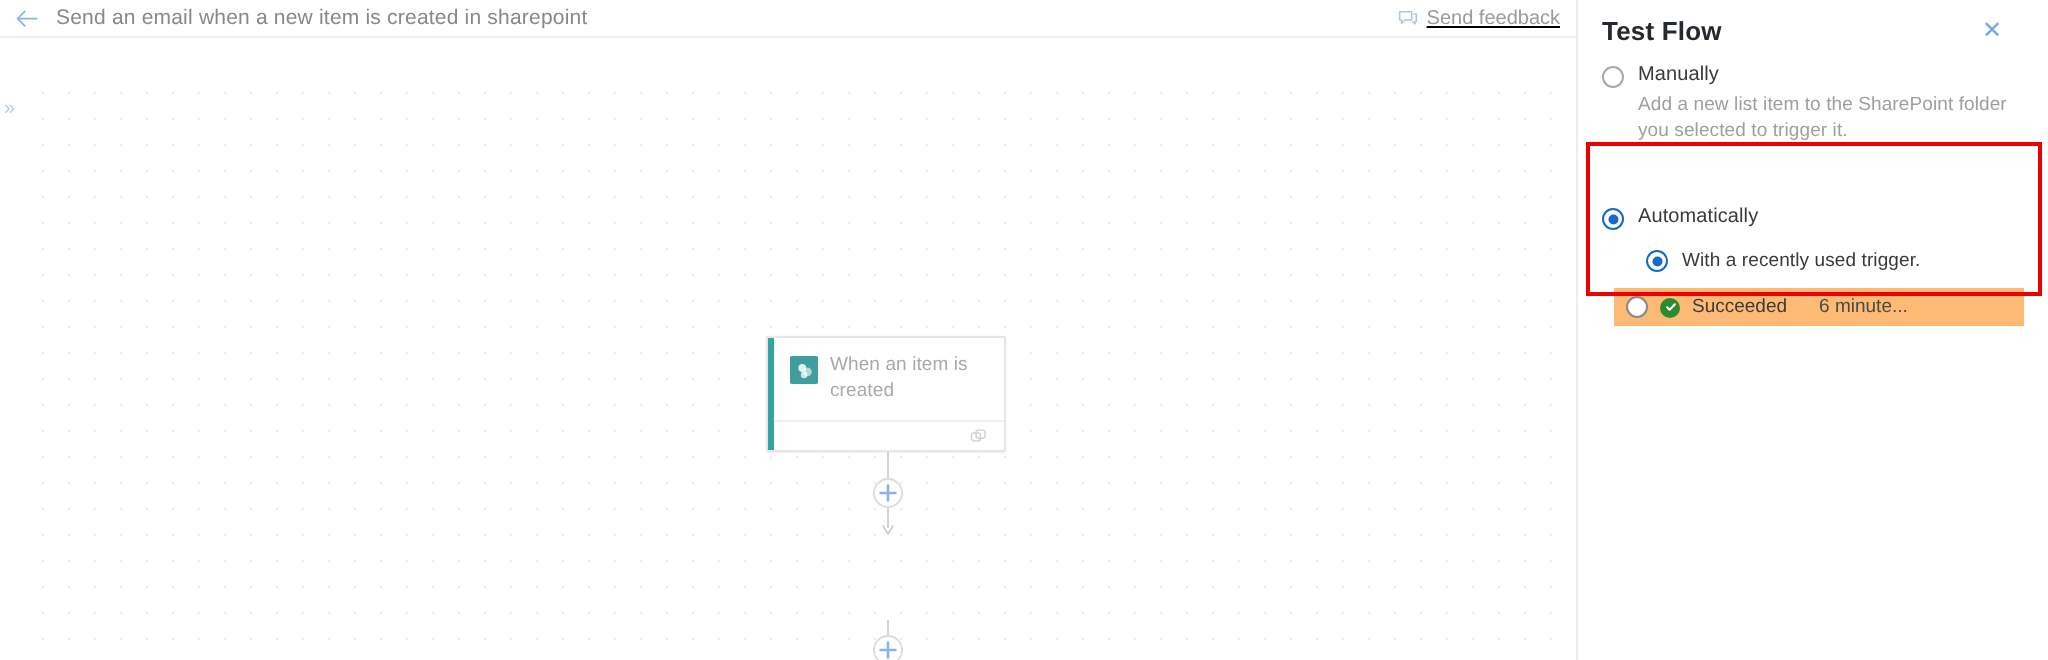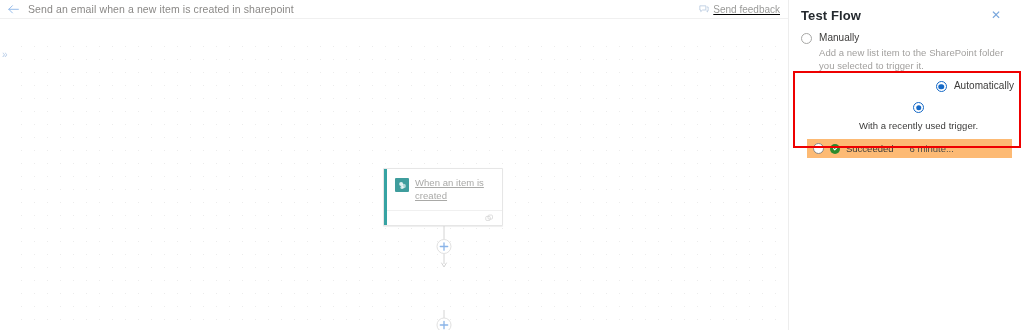--- a/index.html
+++ b/index.html
@@ -109,21 +109,20 @@
     margin-top: 1px;
     position: relative;
     display: flex; align-items: center; justify-content: center;
   }
   .node-icon svg { display: block; }
   .node-title {
     font-size: 9.5px;
     color: #a9a9a7;
     line-height: 12.5px;
     letter-spacing: .05px;
-    text-decoration: underline;
   }
   .node-foot {
     border-top: 1px solid #f0f0f0;
     height: 15px;
     display: flex; align-items: center; justify-content: flex-end;
     padding-right: 8px;
   }
   .copy-icon { color: #d2d2d2; display: flex; align-items: center; }
 
   #node-trigger { left: 383px; top: 168px; }
@@ -214,21 +213,20 @@
     left: 4px; top: 71px;
     width: 228px; height: 77px;
     border: 2px solid #ee0000;
     pointer-events: none;
   }
 
   .sub-radio-row {
     display: flex; align-items: center;
     gap: 7px;
     padding: 9px 0 0 22px;
-    flex-direction: column;
   }
   .sub-radio-label { font-size: 9.5px; color: #3b3a39; letter-spacing: .05px; }
 
   .run-row {
     display: flex; align-items: center;
     gap: 6px;
     background: #fdba74;
     margin: 8px 2px 0 6px;
     height: 19px;
     padding-left: 6px;
@@ -333,21 +331,21 @@
     </div>
 
     <div class="opt-group">
 
       <div class="radio-row">
         <span class="radio"></span>
         <span class="radio-label">Manually</span>
       </div>
       <div class="radio-desc">Add a new list item to the SharePoint folder you selected to trigger it.</div>
 
-      <div class="radio-row" style="padding-top:8px;justify-content:flex-end;">
+      <div class="radio-row" style="padding-top:31px;">
         <span class="radio checked"></span>
         <span class="radio-label">Automatically</span>
       </div>
 
       <div class="sub-radio-row">
         <span class="radio checked"></span>
         <span class="sub-radio-label">With a recently used trigger.</span>
       </div>
 
       <div class="run-row">

